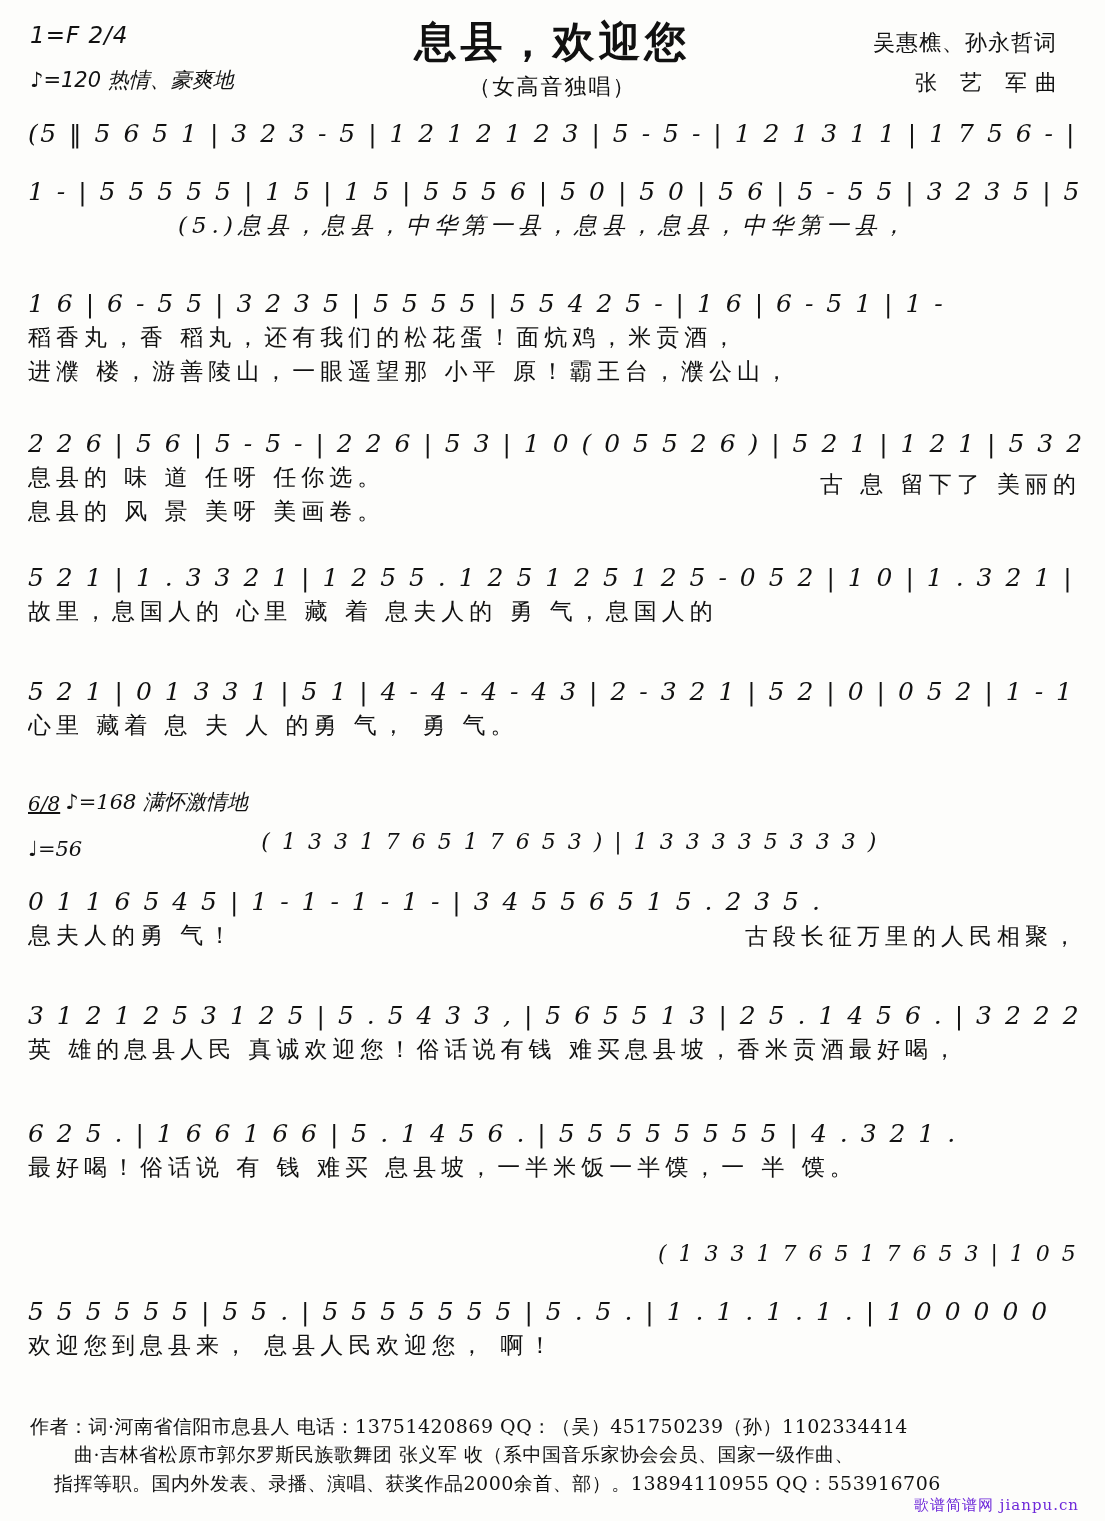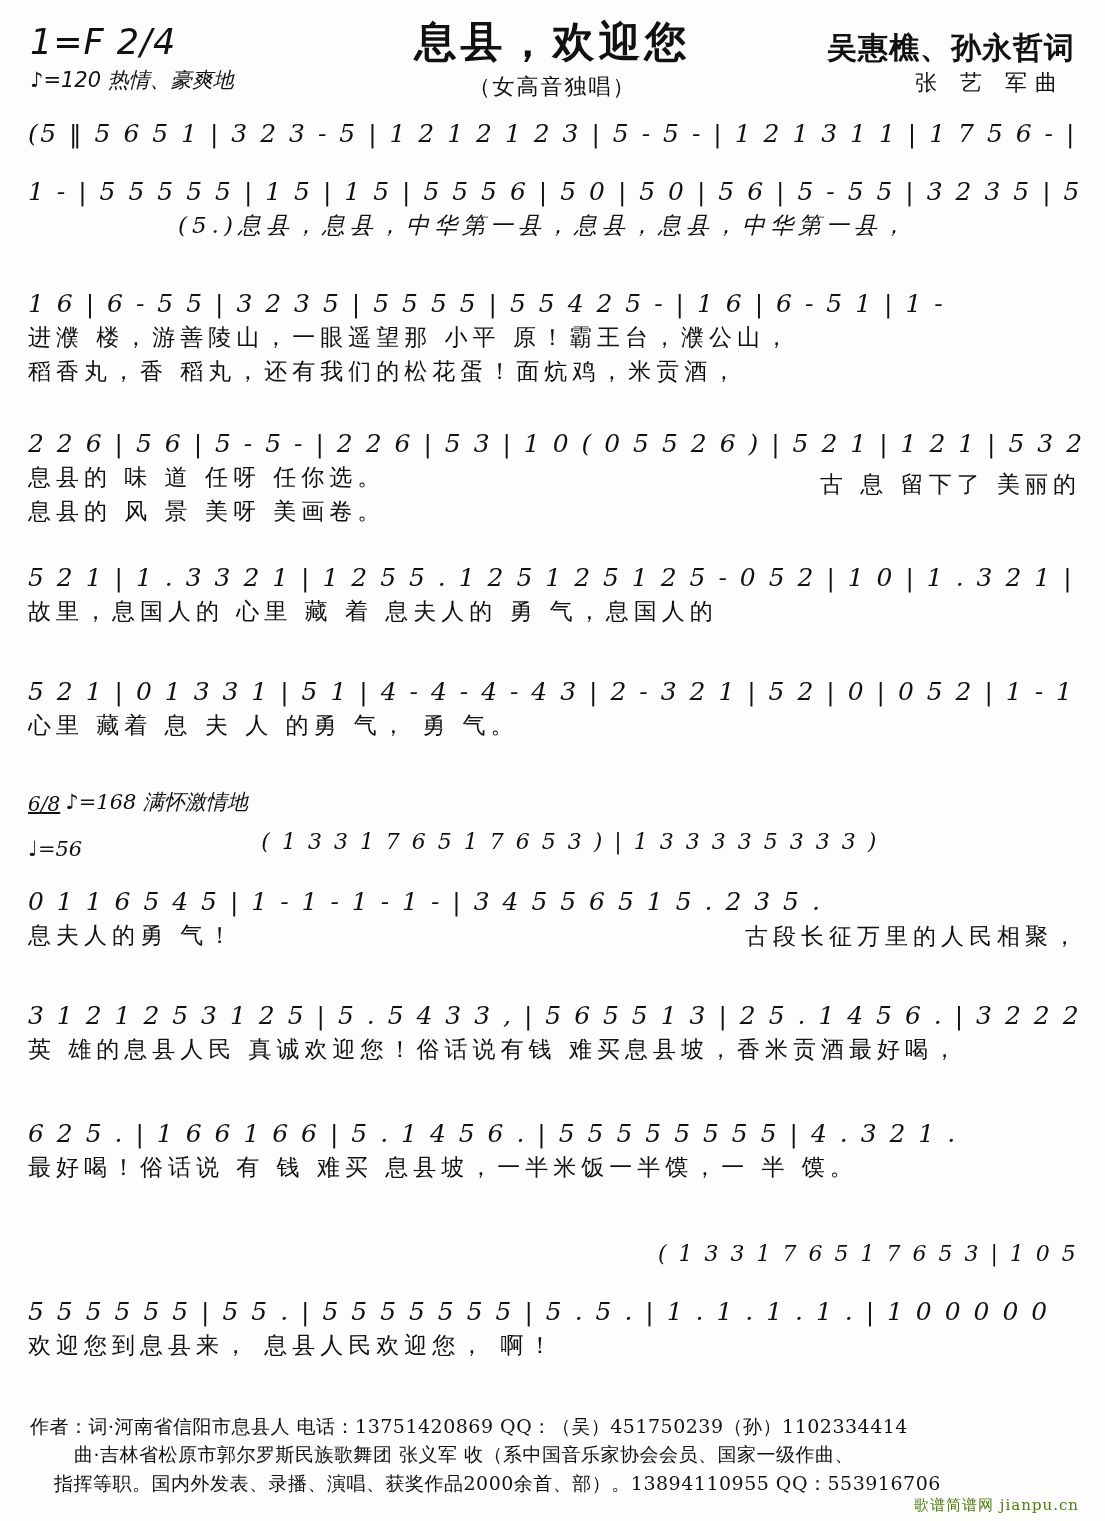--- a/index.html
+++ b/index.html
@@ -18,21 +18,21 @@
   .sheet {
     position: absolute;
     inset: 0;
     background: #fdfdfb;
   }
   
   .key-sig {
     position: absolute;
     left: 30px;
     top: 22px;
-    font-size: 35px;
+    font-size: 23px;
     font-style: italic;
     letter-spacing: 1px;
   }
   .tempo-mark {
     position: absolute;
     left: 30px;
     top: 66px;
     font-size: 21px;
     font-style: italic;
   }
@@ -52,26 +52,25 @@
     left: 0;
     right: 0;
     top: 72px;
     text-align: center;
     font-size: 22px;
     font-family: "DejaVu Serif", serif;
     letter-spacing: 2px;
   }
   .credit-lyric {
     position: absolute;
-    right: 30px;
+    right: 48px;
     top: 28px;
-    font-size: 30px;
+    font-size: 22px;
     font-family: "DejaVu Serif", serif;
     letter-spacing: 1px;
-    font-weight: bold;
   }
   .credit-music {
     position: absolute;
     right: 40px;
     top: 68px;
     font-size: 22px;
     font-family: "DejaVu Serif", serif;
     letter-spacing: 8px;
   }
 
@@ -127,21 +126,21 @@
     line-height: 1.5;
     letter-spacing: 0.5px;
   }
   .footer .line2 { padding-left: 44px; }
   .footer .line3 { padding-left: 8px; margin-left: 16px; }
   .watermark {
     position: absolute;
     right: 26px;
     bottom: 6px;
     font-size: 15px;
-    color: #4d7c0f;
+    color: #6d28d9;
     font-family: "DejaVu Serif", serif;
     letter-spacing: 1px;
   }
 </style>
 </head>
 <body>
 
 <div class="sheet">
 
   <div class="key-sig">1=F 2/4</div>
@@ -155,22 +154,22 @@
     <div class="notes">(5 ‖ 5 6 5 1 | 3 2 3 - 5 | 1 2 1 2 1 2 3 | 5 - 5 - | 1 2 1 3 1 1 | 1 7 5 6 - | 5 5 4 3 4 3 |</div>
   </div>
 
   <div class="system" style="top:176px;">
     <div class="notes">1 - | 5 5 5 5 5 | 1 5 | 1 5 | 5 5 5 6 | 5 0 | 5 0 | 5 6 | 5 - 5 5 | 3 2 3 5 | 5 0 |</div>
     <div class="lyric indent">(5.)息县，息县，中华第一县，息县，息县，中华第一县，</div>
   </div>
 
   <div class="system" style="top:288px;">
     <div class="notes">1 6 | 6 - 5 5 | 3 2 3 5 | 5 5 5 5 | 5 5 4 2 5 - | 1 6 | 6 - 5 1 | 1 -</div>
+    <div class="lyric">稻香丸，香 稻丸，还有我们的松花蛋！面炕鸡，米贡酒，</div>
     <div class="lyric">进濮  楼，游善陵山，一眼遥望那 小平 原！霸王台，濮公山，</div>
-    <div class="lyric">稻香丸，香 稻丸，还有我们的松花蛋！面炕鸡，米贡酒，</div>
   </div>
 
   <div class="system" style="top:428px;">
     <div class="notes">2 2 6 | 5 6 | 5 - 5 - | 2 2 6 | 5 3 | 1 0 ( 0 5 5 2 6 ) | 5 2 1 | 1 2 1 | 5 3 2 |</div>
     <div class="lyric">息县的 味 道    任呀  任你选。</div>
     <div class="lyric">息县的 风 景    美呀  美画卷。</div>
     <div class="lyric right" style="margin-top:-58px;">古 息 留下了 美丽的</div>
   </div>
 
   <div class="system" style="top:562px;">

